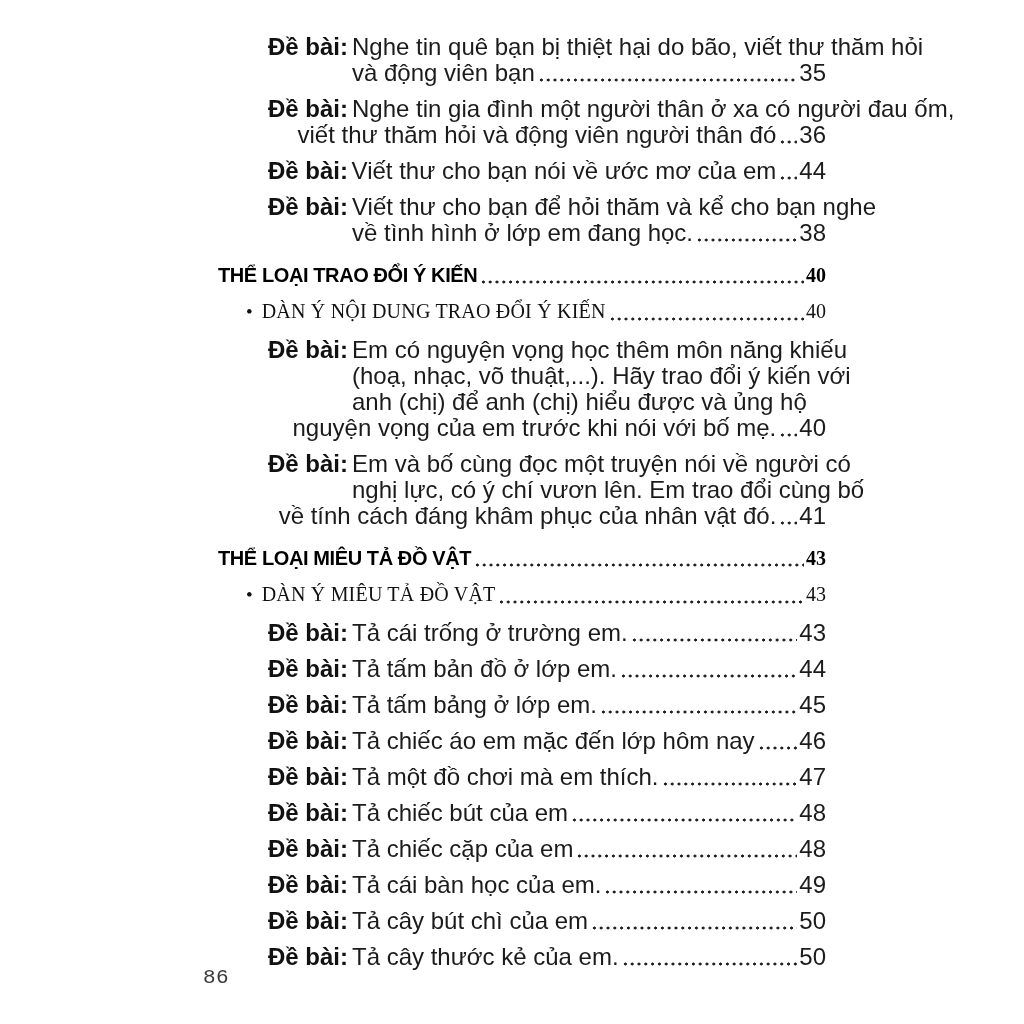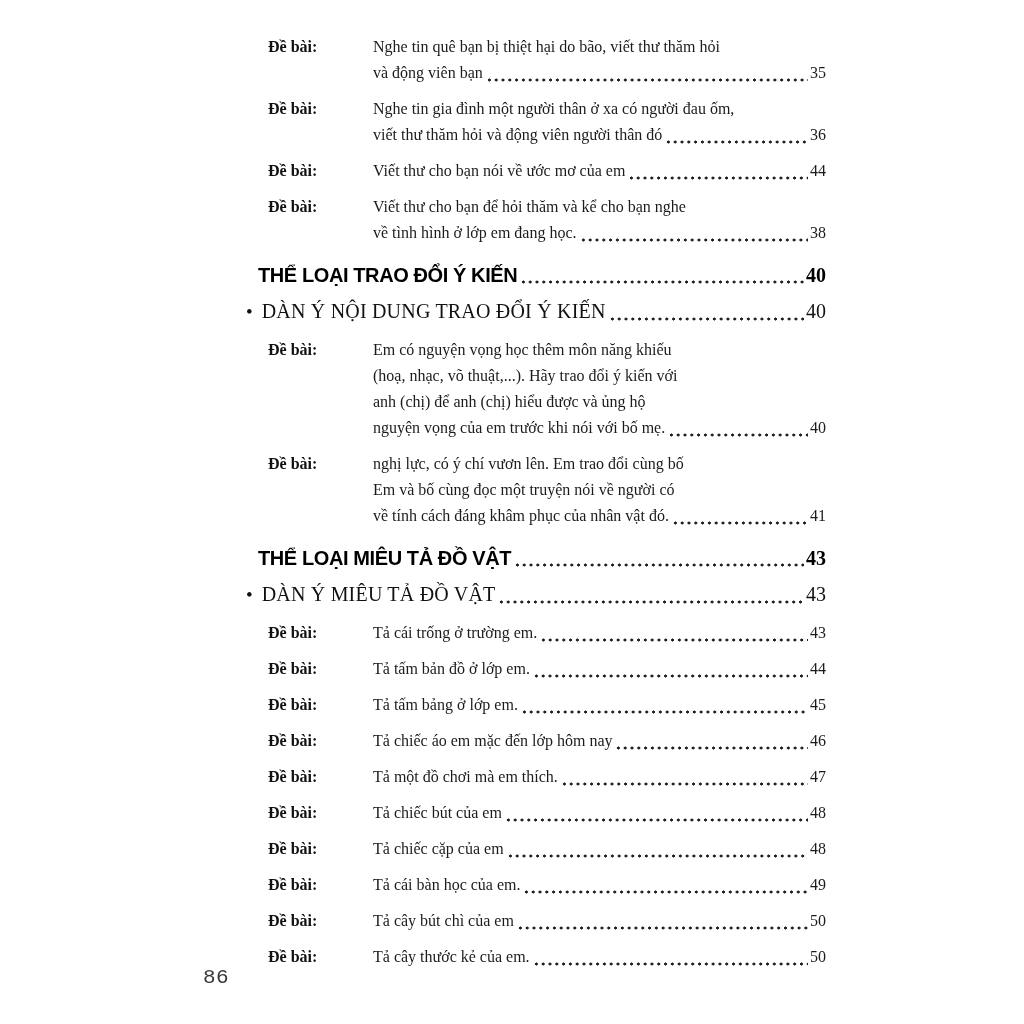--- a/index.html
+++ b/index.html
@@ -19,35 +19,34 @@
     position: absolute;
     left: 218px;
     top: 34px;
     width: 608px;
   }
   
   .toc-item {
     display: flex;
     align-items: flex-start;
     margin: 0 0 10px 50px;
-    font-family: Liberation Serif, serif;
-    font-size: 16px;
+    font-family: Liberation Sans, sans-serif;
+    font-size: 24px;
     line-height: 26px;
     color: #1b1b1b;
-    gap: 21px;
   }
   .toc-item .label {
     flex: none;
     width: 84px;
     font-weight: bold;
     color: #111;
   }
   .toc-item .content { flex: 1; min-width: 0; }
   .toc-item .line { white-space: nowrap; }
-  .toc-item .line.last { display: flex; align-items: baseline; white-space: normal; }
+  .toc-item .line.last { display: flex; align-items: baseline; white-space: normal; justify-content: flex-end; }
   .toc-item .line.last > span:first-child { flex: none; white-space: nowrap; }
   
   .dots {
     flex: 1 1 auto;
     min-width: 18px;
     align-self: stretch;
     margin: 0 2px 0 3px;
     background-image: radial-gradient(circle, #222222 1.35px, rgba(0,0,0,0) 1.75px);
     background-repeat: repeat-x;
     background-position: left bottom 4px;
@@ -59,21 +58,21 @@
     display: flex;
     align-items: baseline;
     margin: 16px 0 10px 0;
     font-family: "Liberation Sans", sans-serif;
     font-weight: bold;
     font-size: 20px;
     line-height: 26px;
     letter-spacing: -0.4px;
     color: #000;
   }
-  .toc-section .title { flex: none; margin-left: 40px; }
+  .toc-section .title { flex: none; }
   .toc-section .pg {
     font-family: "Liberation Serif", serif;
     font-size: 20px;
     letter-spacing: 0;
   }
   
   .toc-sub {
     display: flex;
     align-items: baseline;
     margin: 0 0 12px 28px;
@@ -168,22 +167,22 @@
           <div class="line last">
             <span>nguyện vọng của em trước khi nói với bố mẹ.</span>
             <span class="dots"></span>
             <span class="pg">40</span>
           </div>
         </div>
   </div>
       <div class="toc-item">
     <span class="label">Đề bài:</span>
     <div class="content">
+          <div class="line">Em và bố cùng đọc một truyện nói về người có</div>
           <div class="line">nghị lực, có ý chí vươn lên. Em trao đổi cùng bố</div>
-          <div class="line">Em và bố cùng đọc một truyện nói về người có</div>
           <div class="line last">
             <span>về tính cách đáng khâm phục của nhân vật đó.</span>
             <span class="dots"></span>
             <span class="pg">41</span>
           </div>
         </div>
   </div>
       <div class="toc-section">
     <span class="title">THỂ LOẠI MIÊU TẢ ĐỒ VẬT</span>
     <span class="dots"></span>

